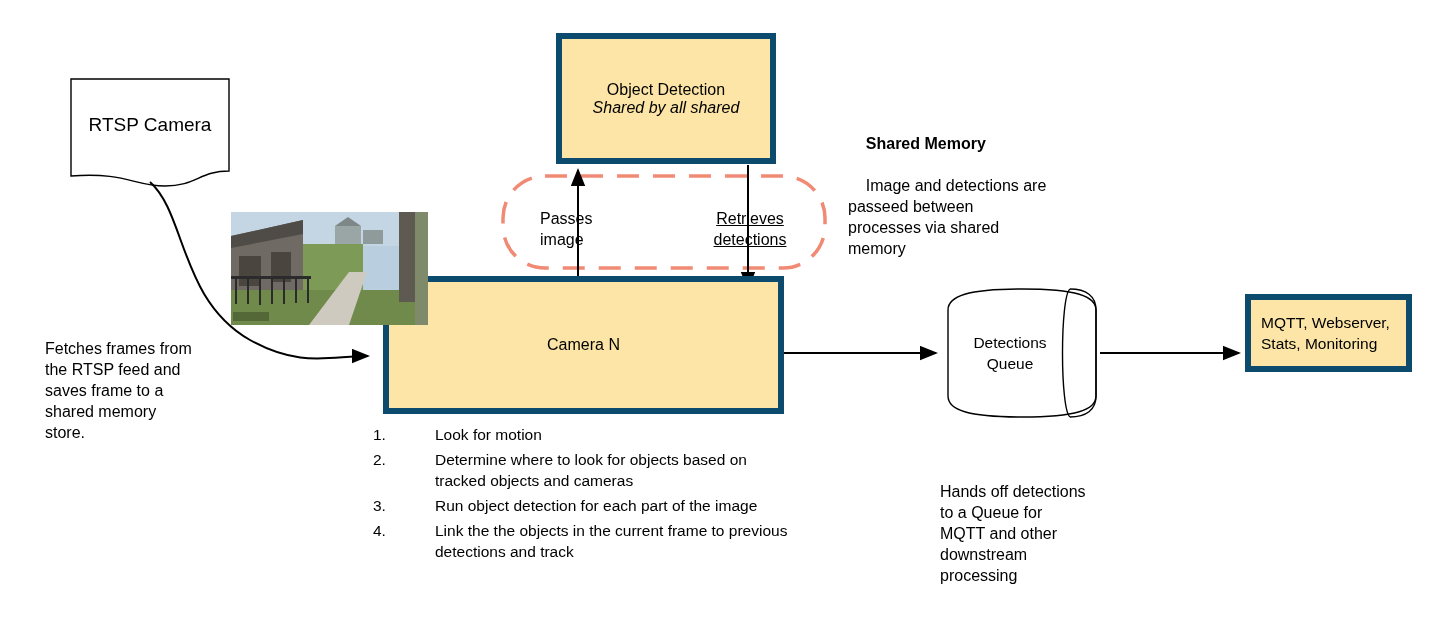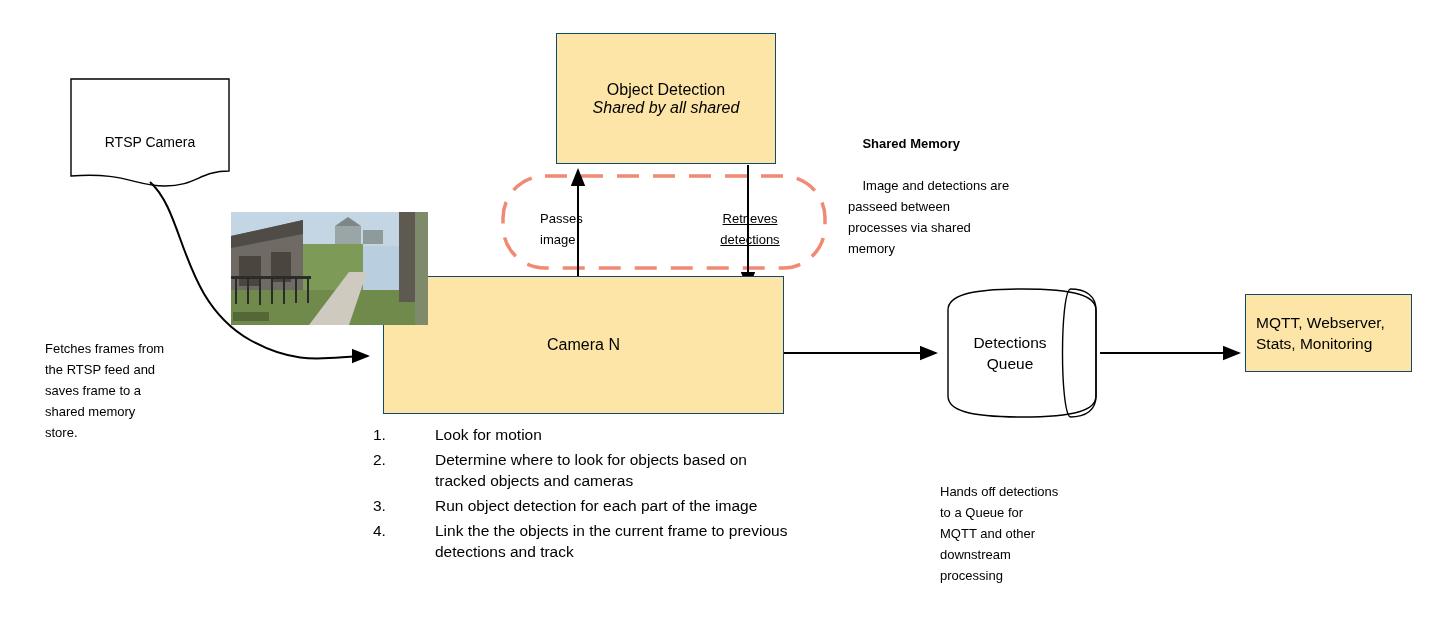--- a/index.html
+++ b/index.html
@@ -25,32 +25,32 @@
     width: 1448px;
     height: 625px;
     pointer-events: none;
   }
   .node {
     position: absolute;
     box-sizing: border-box;
   }
   .boxfill {
     background: #fce5a6;
-    border: 1px solid #0c4a6e;
+    border: 6px solid #0c4a6e;
   }
   .center-text {
     display: flex;
     flex-direction: column;
     align-items: center;
     justify-content: center;
     text-align: center;
   }
   .txt {
     position: absolute;
-    font-size: 13px;
+    font-size: 16px;
     line-height: 21px;
     white-space: pre-wrap;
   }
   .title-line {
     font-size: 16px;
   }
   .bold {
     font-weight: bold;
   }
   
@@ -59,22 +59,21 @@
     top: 78px;
     width: 160px;
     height: 110px;
   }
   #rtsp-camera .doc-label {
     position: absolute;
     left: 0;
     top: 36px;
     width: 160px;
     text-align: center;
-    font-size: 14px;
-    margin-top: 20px;
+    font-size: 19px;
   }
   
   #object-detection {
     left: 556px;
     top: 33px;
     width: 220px;
     height: 131px;
   }
   #object-detection .l1 { font-size: 16px; }
   #object-detection .l2 { font-style: italic; font-size: 16px; }

